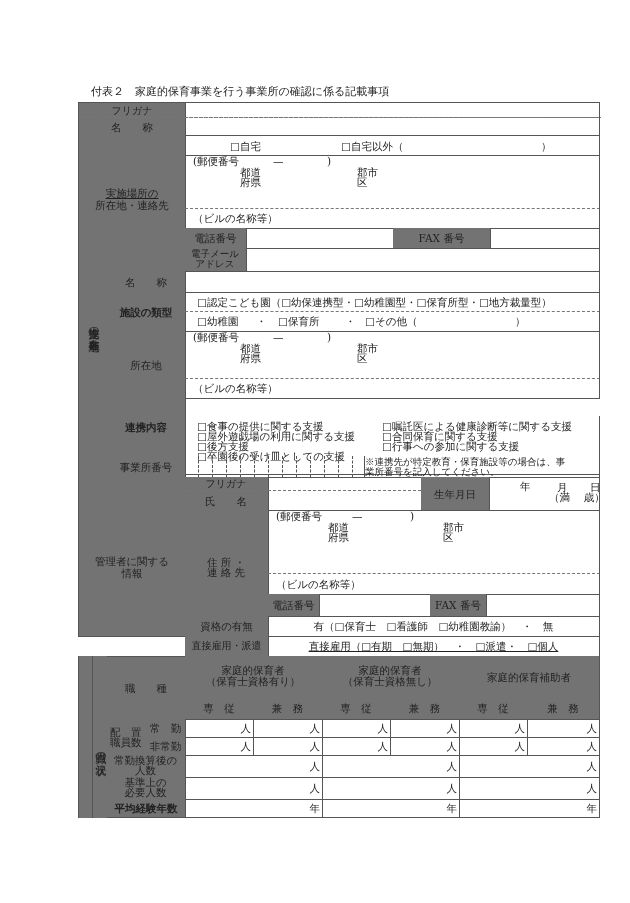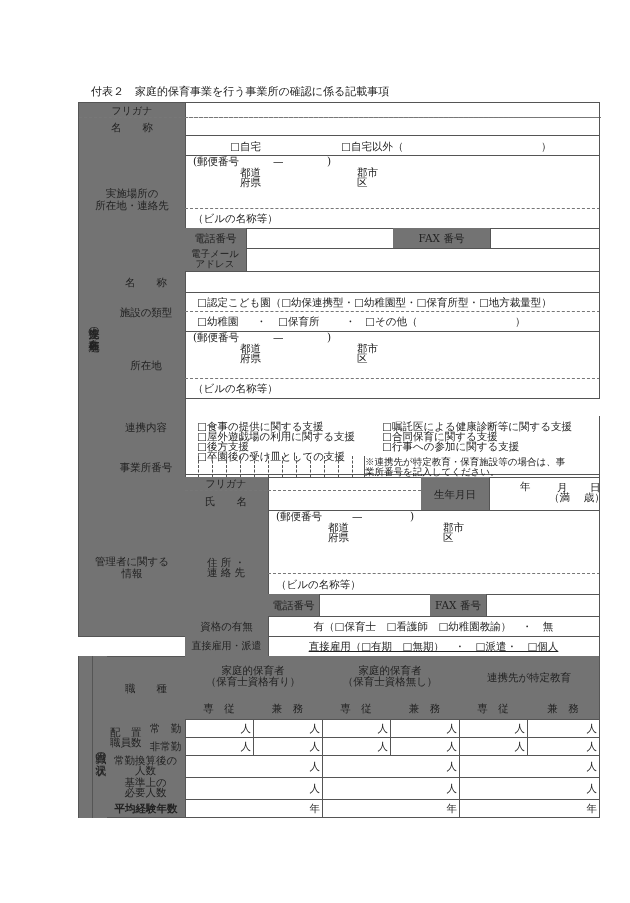--- a/index.html
+++ b/index.html
@@ -27,21 +27,21 @@
 <div class="box g bl bt br bb" style="left:78px;top:102px;width:108px;height:34px;">
   <div class="box db c" style="left:0;top:0;width:522px;height:15px;border-bottom:1px dashed #777;"></div>
   <div class="t c" style="left:0;top:2px;width:106px;font-size:10px;">フリガナ</div>
   <div class="t c" style="left:0;top:18px;width:106px;">名　　称</div>
 </div>
 <div class="box bt br bb" style="left:185px;top:102px;width:415px;height:34px;">
   <div class="box" style="left:0;top:0;width:414px;height:15px;border-bottom:1px dashed #777;"></div>
 </div>
 
 <div class="box g bl br bb" style="left:78px;top:135px;width:108px;height:137px;">
-  <div class="t c" style="left:0;top:52px;width:106px;">実施場所の</div>
+  <div class="t c" style="left:0;top:52px;width:106px;text-decoration:underline;">実施場所の</div>
   <div class="t c" style="left:0;top:64px;width:106px;">所在地・連絡先</div>
 </div>
 
 <div class="box br bb" style="left:185px;top:135px;width:415px;height:21px;">
   <span class="t" style="left:45px;top:5px;">□自宅</span>
   <span class="t" style="left:156px;top:5px;">□自宅以外（</span>
   <span class="t" style="left:356px;top:5px;">）</span>
 </div>
 
 <div class="box br db" style="left:185px;top:155px;width:415px;height:54px;">
@@ -75,21 +75,21 @@
 <div class="box g bl br bb" style="left:78px;top:271px;width:30px;height:207px;">
   <div class="t vert" style="left:8px;top:48px;line-height:12px;">連携先の名称・所在地</div>
 </div>
 
 <div class="box g br bb c" style="left:107px;top:271px;width:79px;height:22px;">
   <span class="t" style="position:static;">名　　称</span>
 </div>
 <div class="box br bb" style="left:185px;top:271px;width:415px;height:22px;"></div>
 
 <div class="box g br bb c" style="left:107px;top:292px;width:79px;height:40px;">
-  <span class="t" style="position:static;">施設の類型</span>
+  <span class="t" style="position:static;font-weight:bold;">施設の類型</span>
 </div>
 <div class="box br db" style="left:185px;top:292px;width:415px;height:20px;">
   <span class="t" style="left:12px;top:4px;">□認定こども園（□幼保連携型・□幼稚園型・□保育所型・□地方裁量型）</span>
 </div>
 <div class="box br bb" style="left:185px;top:311px;width:415px;height:21px;">
   <span class="t" style="left:12px;top:4px;">□幼稚園</span>
   <span class="t" style="left:71px;top:4px;">・</span>
   <span class="t" style="left:93px;top:4px;">□保育所</span>
   <span class="t" style="left:160px;top:4px;">・</span>
   <span class="t" style="left:180px;top:4px;">□その他（</span>
@@ -105,21 +105,21 @@
   <span class="t" style="left:142px;top:0px;">)</span>
   <span class="t" style="left:55px;top:11px;">都道</span>
   <span class="t" style="left:55px;top:21px;">府県</span>
   <span class="t" style="left:172px;top:11px;">郡市</span>
   <span class="t" style="left:172px;top:21px;">区</span>
 </div>
 <div class="box br bb" style="left:185px;top:378px;width:415px;height:21px;">
   <span class="t" style="left:8px;top:4px;">（ビルの名称等）</span>
 </div>
 
-<div class="box g br bb c" style="left:107px;top:398px;width:79px;height:59px;">
+<div class="box g br bb c" style="left:107px;top:398px;width:79px;height:59px;font-weight:bold;">
   <span class="t" style="position:static;">連携内容</span>
 </div>
 <div class="box br bb" style="left:185px;top:416px;width:415px;height:59px;">
   <span class="t" style="left:12px;top:5px;line-height:10px;">□食事の提供に関する支援</span>
   <span class="t" style="left:12px;top:15px;line-height:10px;">□屋外遊戯場の利用に関する支援</span>
   <span class="t" style="left:12px;top:25px;line-height:10px;">□後方支援</span>
   <span class="t" style="left:12px;top:35px;line-height:10px;">□卒園後の受け皿としての支援</span>
   <span class="t" style="left:197px;top:5px;line-height:10px;">□嘱託医による健康診断等に関する支援</span>
   <span class="t" style="left:197px;top:15px;line-height:10px;">□合同保育に関する支援</span>
   <span class="t" style="left:197px;top:25px;line-height:10px;">□行事への参加に関する支援</span>
@@ -220,21 +220,21 @@
 
 <div class="box g br bb" style="left:185px;top:656px;width:138px;height:42px;">
   <div class="t c" style="left:0;top:8px;width:136px;">家庭的保育者</div>
   <div class="t c" style="left:0;top:19px;width:136px;">（保育士資格有り）</div>
 </div>
 <div class="box g br bb" style="left:322px;top:656px;width:138px;height:42px;">
   <div class="t c" style="left:0;top:8px;width:136px;">家庭的保育者</div>
   <div class="t c" style="left:0;top:19px;width:136px;">（保育士資格無し）</div>
 </div>
 <div class="box g br bb c" style="left:459px;top:656px;width:141px;height:42px;">
-  <span class="t" style="position:static;">連携先が特定教育</span>
+  <span class="t" style="position:static;">家庭的保育補助者</span>
 </div>
 
 <div class="box g br bb c" style="left:185px;top:697px;width:69px;height:23px;">
     <span class="t" style="position:static;">専　従</span>
   </div>
 <div class="box g br bb c" style="left:253px;top:697px;width:70px;height:23px;">
     <span class="t" style="position:static;">兼　務</span>
   </div>
 <div class="box g br bb c" style="left:322px;top:697px;width:69px;height:23px;">
     <span class="t" style="position:static;">専　従</span>

